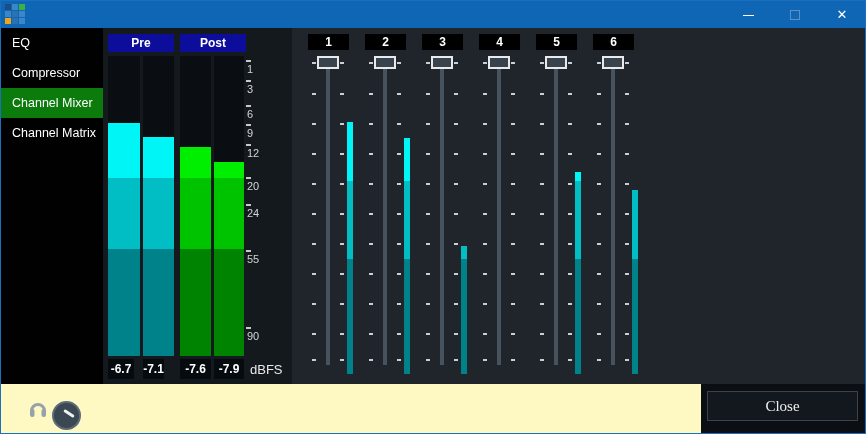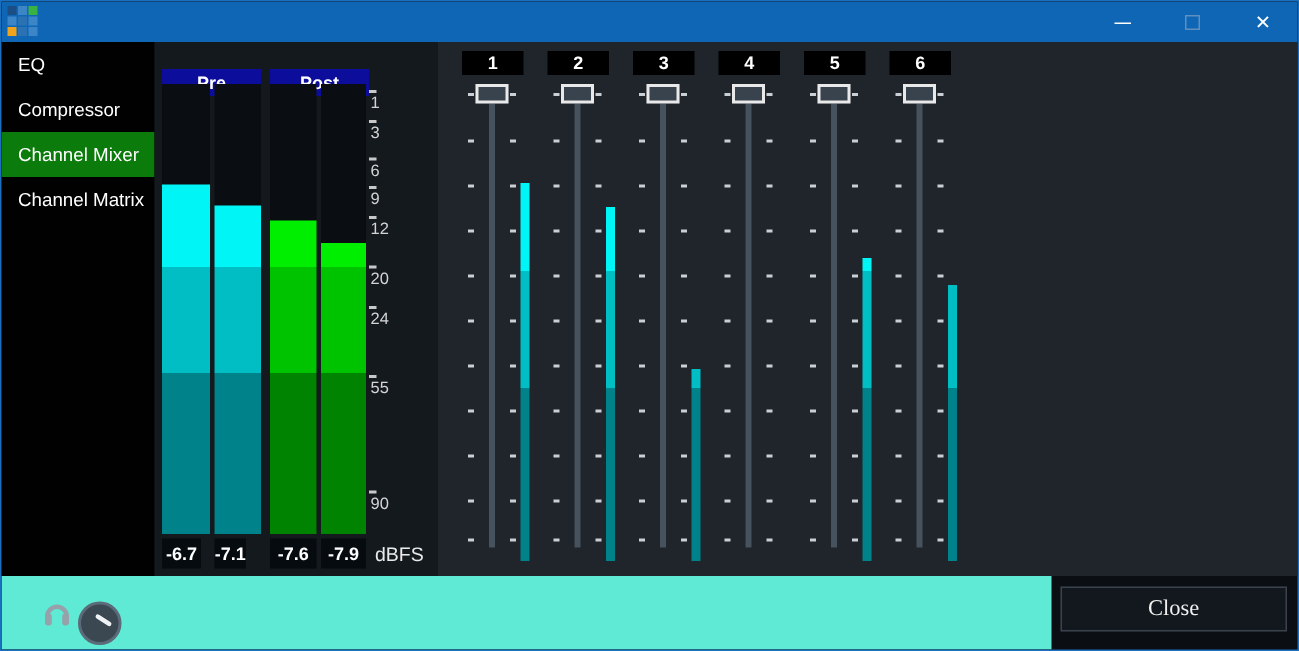--- a/index.html
+++ b/index.html
@@ -19,42 +19,42 @@
   .tb-max{left:771px;}
   .tb-close{left:817px;width:48px;color:#fff;font-size:13px;line-height:27px;}
   .min-glyph{width:11px;height:1px;background:#fff;margin:14px auto 0;}
   .max-glyph{width:8px;height:8px;border:1px solid #5d8fc0;margin:9px auto 0;}
   
   .sidebar{position:absolute;left:0;top:27px;width:102px;height:356px;background:#010101;}
   .side-item{height:30px;line-height:30px;padding-left:11px;color:#fff;font-size:12.5px;cursor:default;}
   .side-item.selected{background:var(--selected-green);}
   
   .meter-panel{position:absolute;left:102px;top:27px;width:189px;height:356px;background:#14191e;}
-  .grp-hdr{position:absolute;top:18px;width:66px;height:18px;background:var(--header-navy);
+  .grp-hdr{position:absolute;top:6px;width:66px;height:18px;background:var(--header-navy);
     color:#fff;font-size:12px;font-weight:bold;text-align:center;line-height:18px;}
   .meter-col{position:absolute;top:28px;height:300px;background:#0a0e13;}
   .meter-fill{position:absolute;left:0;bottom:0;width:100%;}
   .val-box{position:absolute;top:331px;height:20px;background:#060b10;color:#fff;
     font-size:12px;font-weight:bold;text-align:center;line-height:20px;}
   .dbfs-label{position:absolute;left:147px;top:334px;color:#e9e9e9;font-size:13px;}
   .scale-item{position:absolute;left:143px;color:#d4d4d4;font-size:11px;}
   .scale-tick{position:absolute;left:0;top:0;width:5px;height:2px;background:#c8c8c8;}
   .scale-num{position:absolute;left:1px;top:3px;}
   
   .channel-panel{position:absolute;left:291px;top:27px;width:574px;height:356px;background:#1f252b;}
   .ch-hdr{position:absolute;top:6px;width:41px;height:16px;background:#000;color:#fff;
     font-size:12px;font-weight:bold;text-align:center;line-height:16px;}
   .fader-track{position:absolute;top:41px;width:4px;height:296px;background:#46525e;}
   .fader-handle{position:absolute;top:28px;width:22px;height:13px;box-sizing:border-box;
     border:2px solid #e9e9e9;background:#39434d;cursor:pointer;}
   .ch-tick{position:absolute;width:4px;height:2px;background:#c9cfd4;}
   .ch-meter{position:absolute;top:31px;width:6px;height:315px;}
   .ch-meter-fill{position:absolute;left:0;bottom:0;width:100%;}
   
-  .footer{position:absolute;left:0;top:383px;width:700px;height:49px;background:#5eead4;}
+  .footer{position:absolute;left:0;top:383px;width:700px;height:49px;background:#fef9c3;}
   .hp-icon{position:absolute;left:27px;top:14px;width:20px;height:20px;}
   .knob{position:absolute;left:51px;top:17px;width:25px;height:25px;border-radius:50%;
     background:#3b4751;border:2px solid #5c6b79;box-sizing:content-box;}
   .knob-indicator{position:absolute;left:9px;top:9px;width:12px;height:3px;background:#eef2f5;
     border-radius:2px;transform:rotate(33deg);}
   .close-btn{position:absolute;left:706px;top:7px;width:151px;height:30px;box-sizing:border-box;
     background:#12181e;border:1px solid #3a434d;color:#f0f0f0;
     font-family:"Liberation Serif",serif;font-size:15px;text-align:center;line-height:28px;cursor:pointer;}
 </style>
 </head>

